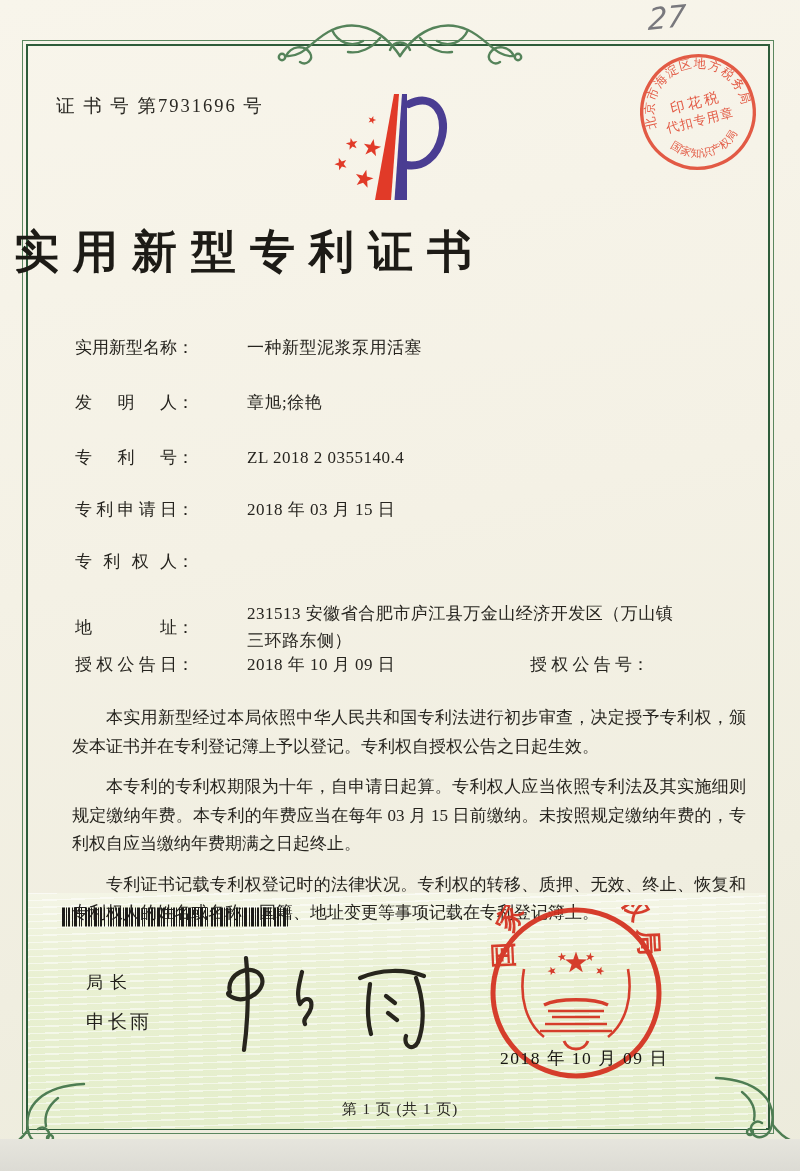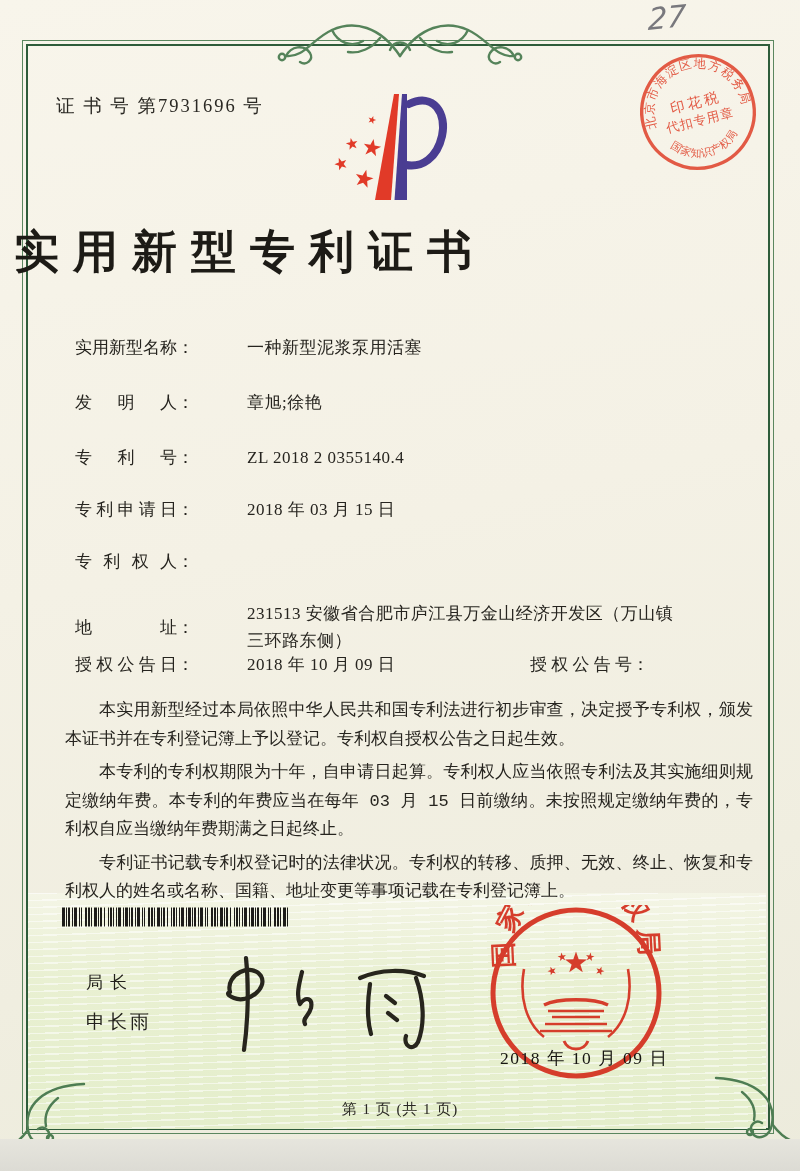--- a/index.html
+++ b/index.html
@@ -47,21 +47,21 @@
   .f-row{position:absolute;left:75px;font-size:17px;color:#26241f;display:flex;align-items:center;}
   .flabel{display:inline-block;width:102px;text-align:justify;text-align-last:justify;}
   .fcolon{margin-right:8px;}
   .fvalue{letter-spacing:.5px;margin-left:45px;}
   .addr-value{width:428px;line-height:27px;}
   .grant-right{position:absolute;left:455px;top:0;display:flex;font-size:17px;}
   .body-text{
     position:absolute;left:60px;top:692px;width:698px;
     font-size:17px;line-height:28.5px;color:#26241f;text-align:justify;
   }
-  .body-text p{margin:5px;text-indent:2em;font-family:Liberation Mono, monospace;}
+  .body-text p{margin:12px;text-indent:2em;}
   .barcode{position:absolute;left:62px;top:907px;}
   .officer-title{position:absolute;left:86px;top:971px;font-size:17px;letter-spacing:7px;color:#22201b;font-family:Liberation Mono, monospace;}
   .officer-name{position:absolute;left:86px;top:1009px;font-size:19px;letter-spacing:3px;color:#22201b;}
   .signature{position:absolute;left:210px;top:946px;}
   .seal{position:absolute;left:488px;top:905px;opacity:.93;}
   .seal-date{
     position:absolute;left:500px;top:1046px;font-size:17.5px;letter-spacing:1.5px;
     color:#161511;z-index:6;
   }
   .tax-stamp{position:absolute;left:624px;top:38px;transform:rotate(-14deg);opacity:.88;}

